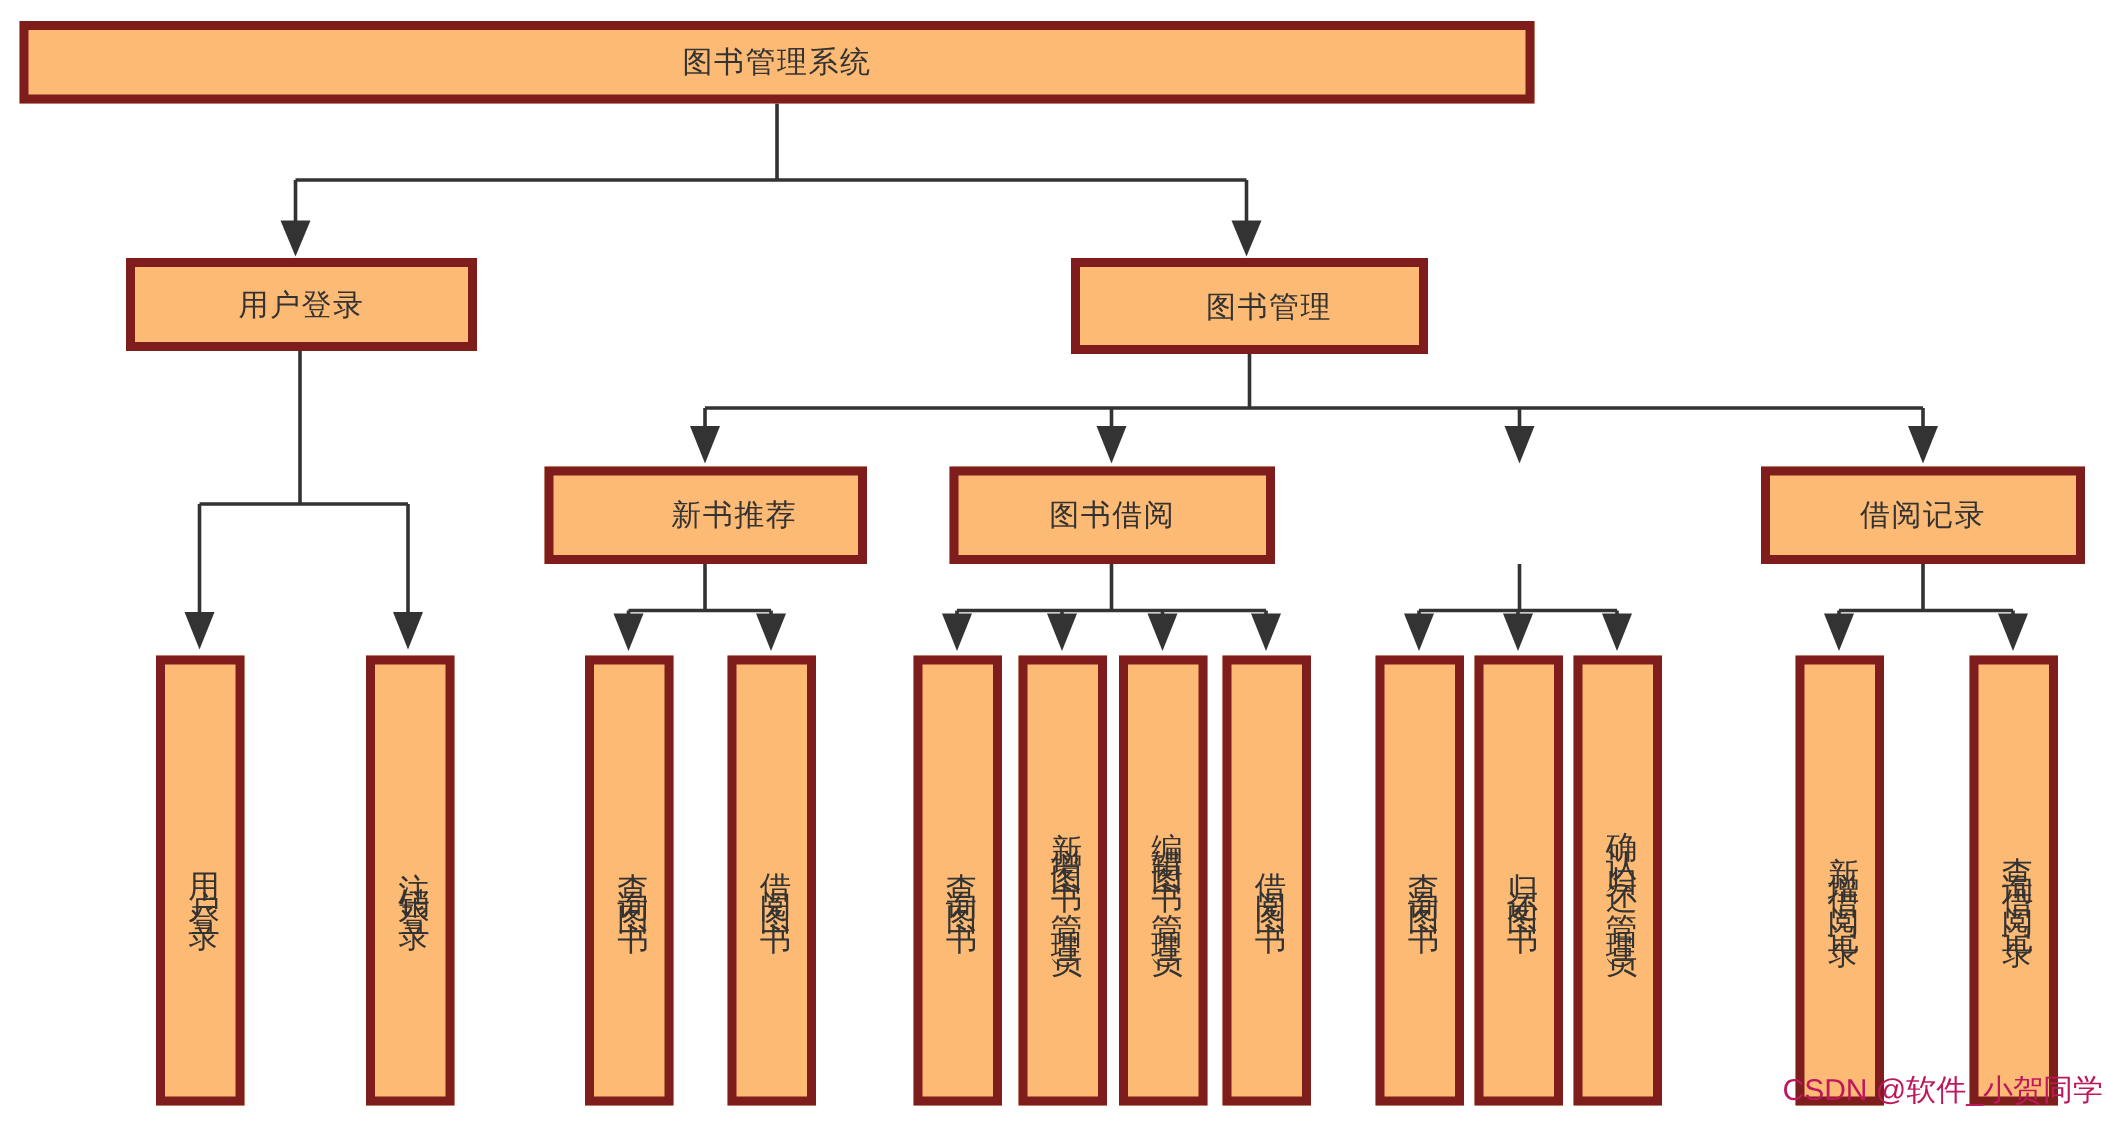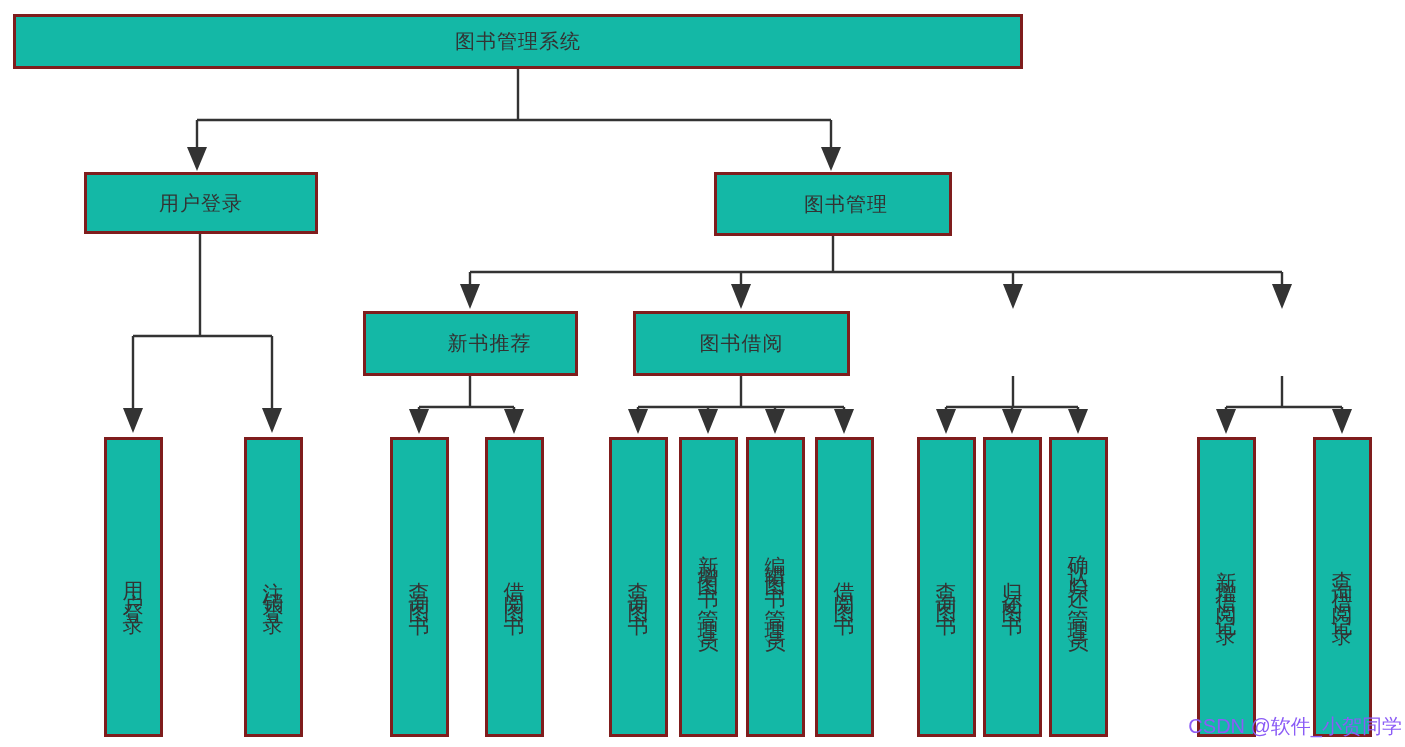--- a/index.html
+++ b/index.html
@@ -4,32 +4,32 @@
 <style>
   html,body{margin:0;padding:0;background:#ffffff;}
   .stage{
     position:relative;width:1405px;height:747px;background:#ffffff;
     font-family:"Liberation Sans",sans-serif;overflow:hidden;
   }
   .lines{position:absolute;left:0;top:0;z-index:0;}
   .lines path.l{fill:none;stroke:#333333;stroke-width:2.4;stroke-linecap:butt;}
   .lines path.a{fill:#333333;stroke:none;}
   .node{
-    position:absolute;box-sizing:border-box;border:3px solid #7f1d1d;background:#14b8a6;
+    position:absolute;box-sizing:border-box;border:6px solid #7f1d1d;background:#fdba74;
     display:flex;align-items:center;justify-content:center;
-    color:#333333;z-index:1;
+    color:#333333;z-index:1;font-family:Liberation Mono, monospace;
   }
   .node-h{font-size:20px;letter-spacing:1px;white-space:nowrap;}
   .node-v{
     writing-mode:vertical-rl;text-orientation:mixed;
     font-size:21px;letter-spacing:11px;line-height:1;
   }
   .watermark{
     position:absolute;right:3px;bottom:7px;z-index:3;
-    font-size:20px;color:#8b5cf6;white-space:nowrap;
+    font-size:20px;color:#be185d;white-space:nowrap;
   }
 </style>
 </head>
 <body>
 
 <div class="stage">
 
   <svg class="lines" width="1405" height="747" viewBox="0 0 1405 747">
     <g>
       <path class="l" d="M518 69 V120 M197 120 H831 M197 120 V148 M831 120 V148"></path>
@@ -73,20 +73,21 @@
     </g>
   </svg>
 
   <div class="node node-h" style="left:13px;top:14px;width:1010px;height:55px;">图书管理系统</div>
 
   <div class="node node-h" style="left:84px;top:172px;width:234px;height:62px;">用户登录</div>
   <div class="node node-h" style="left:714px;top:172px;width:238px;height:64px;padding-left:26px;">图书管理</div>
 
   <div class="node node-h" style="left:363px;top:311px;width:215px;height:65px;padding-left:38px;">新书推荐</div>
   <div class="node node-h" style="left:633px;top:311px;width:217px;height:65px;">图书借阅</div>
+  <div class="node node-h" style="left:1174px;top:311px;width:216px;height:65px;">借阅记录</div>
 
   <div class="node node-v" style="left:104px;top:437px;width:59px;height:300px;">用户登录</div>
   <div class="node node-v" style="left:244px;top:437px;width:59px;height:300px;">注销登录</div>
 
   <div class="node node-v" style="left:390px;top:437px;width:59px;height:300px;">查询图书</div>
   <div class="node node-v" style="left:485px;top:437px;width:59px;height:300px;">借阅图书</div>
 
   <div class="node node-v" style="left:609px;top:437px;width:59px;height:300px;">查询图书</div>
   <div class="node node-v" style="left:679px;top:437px;width:59px;height:300px;">新增图书（管理员）</div>
   <div class="node node-v" style="left:746px;top:437px;width:59px;height:300px;">编辑图书（管理员）</div>

